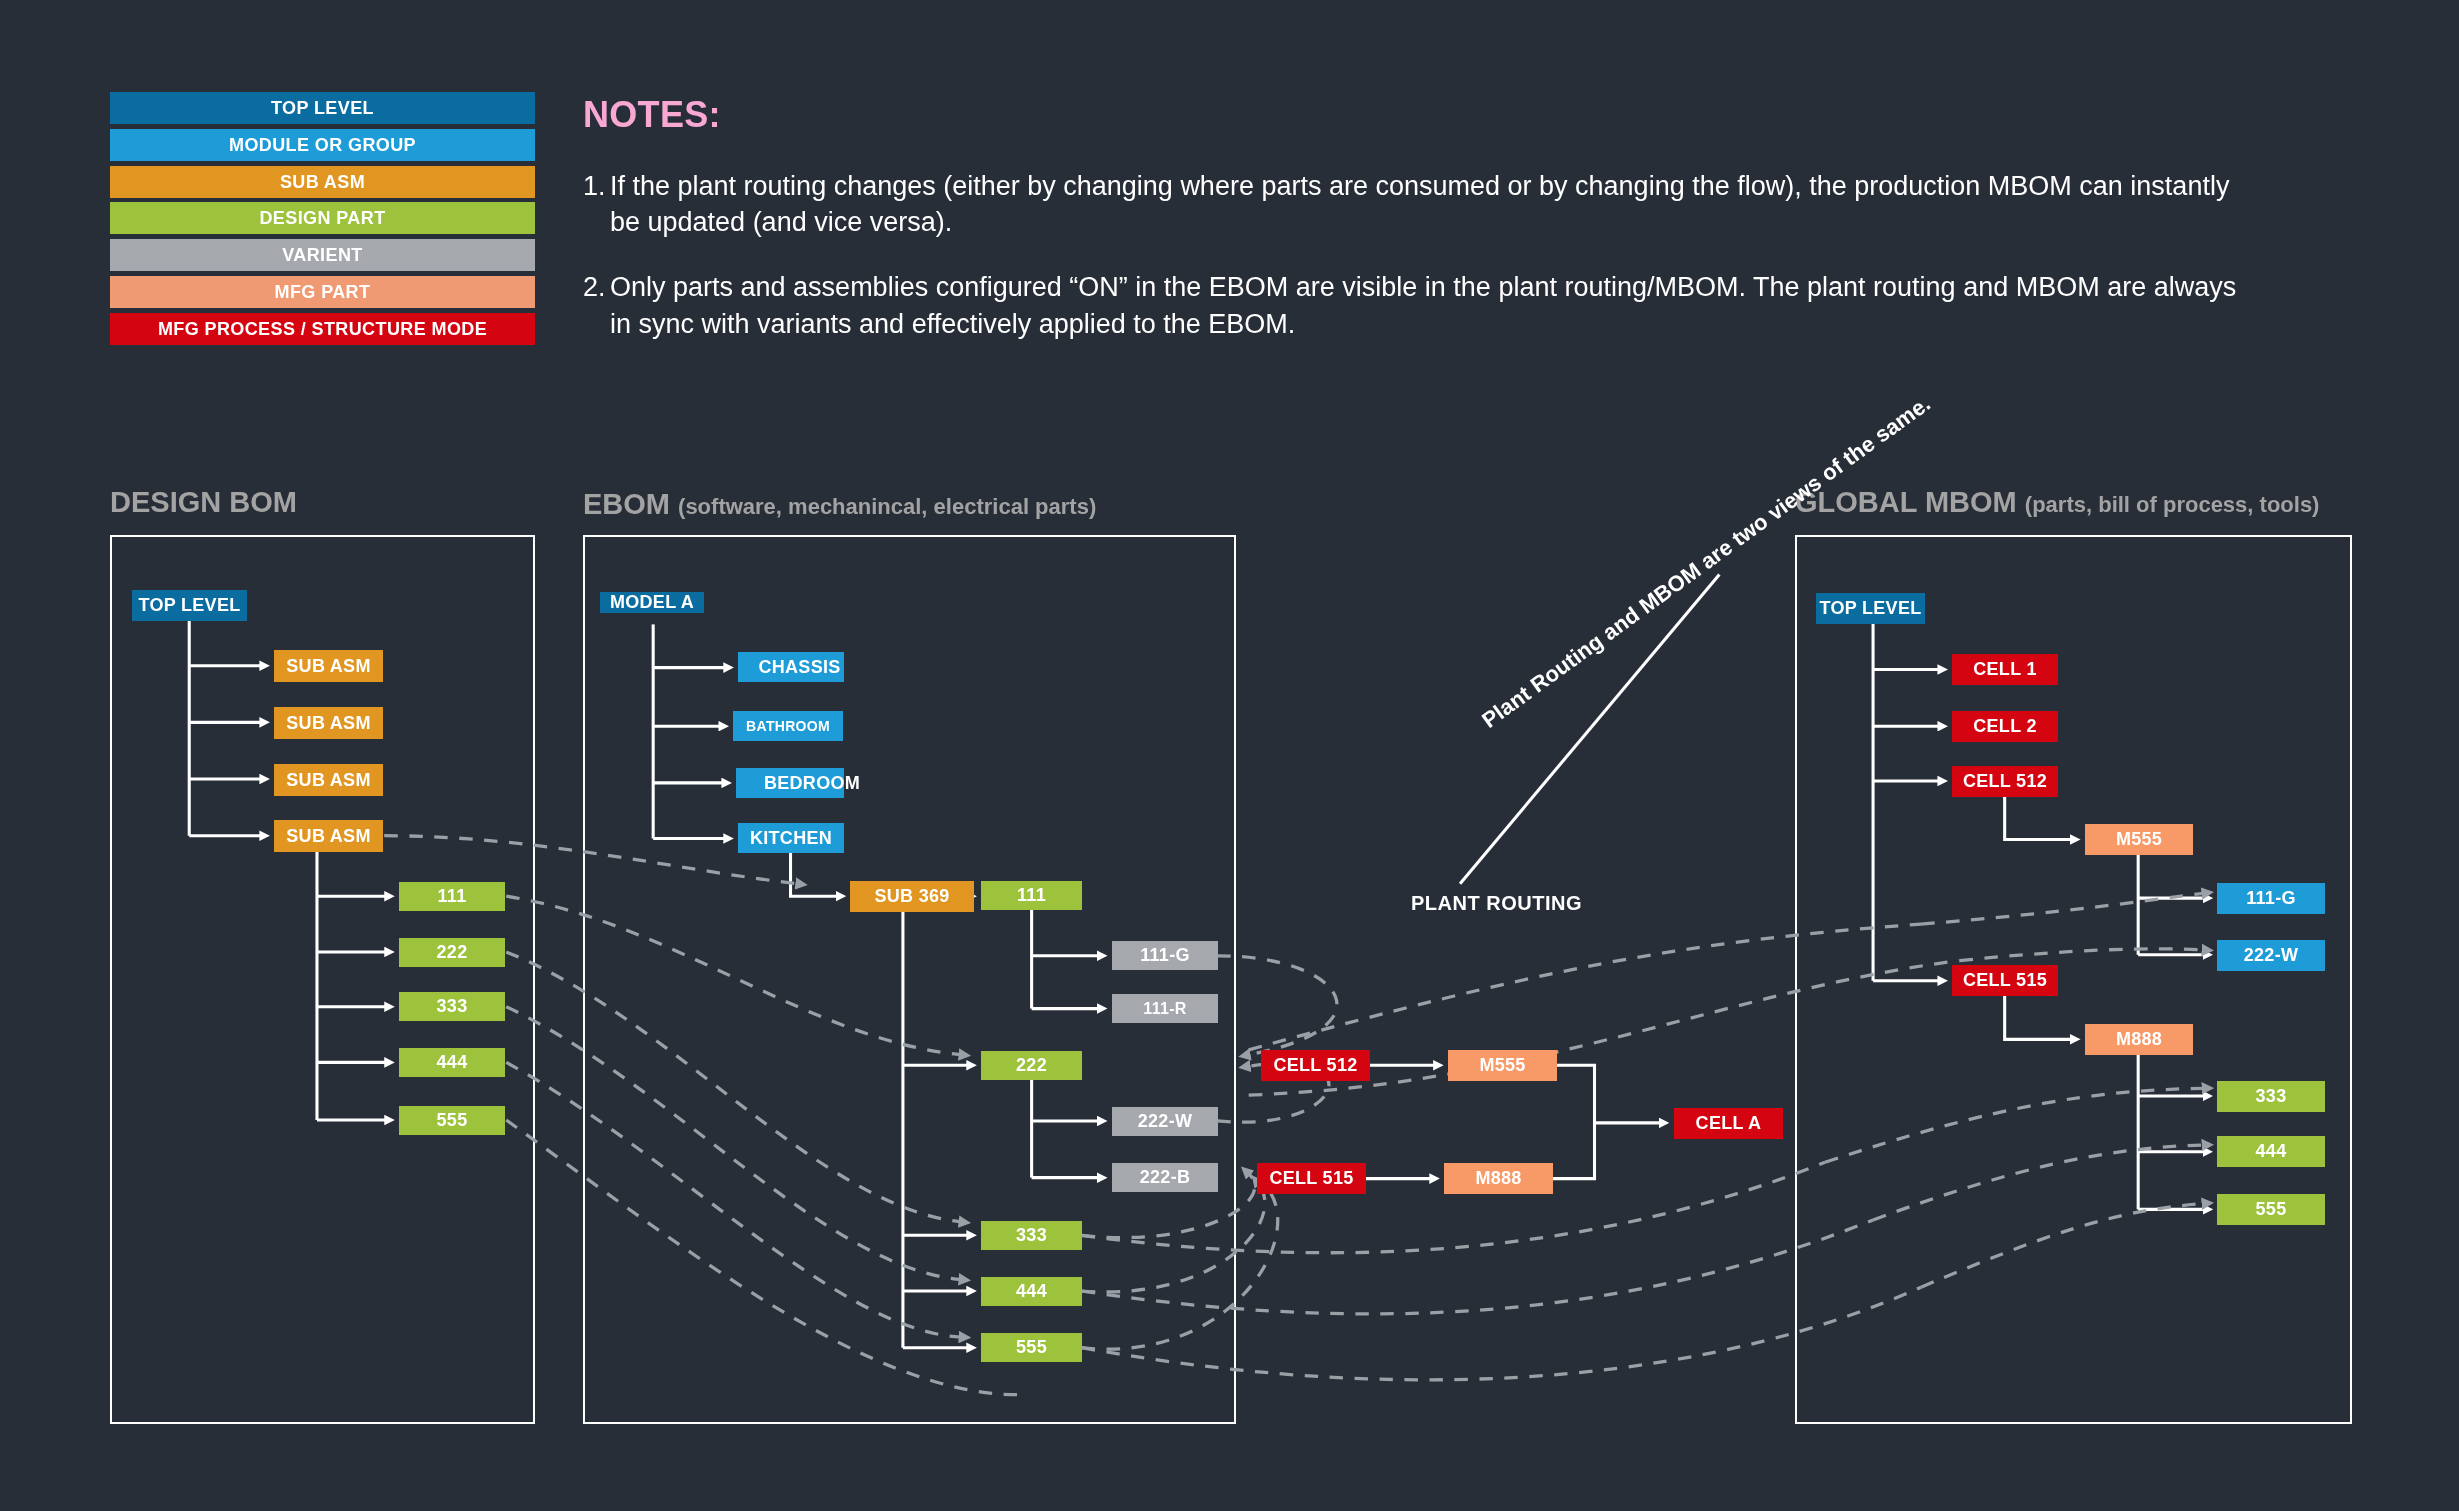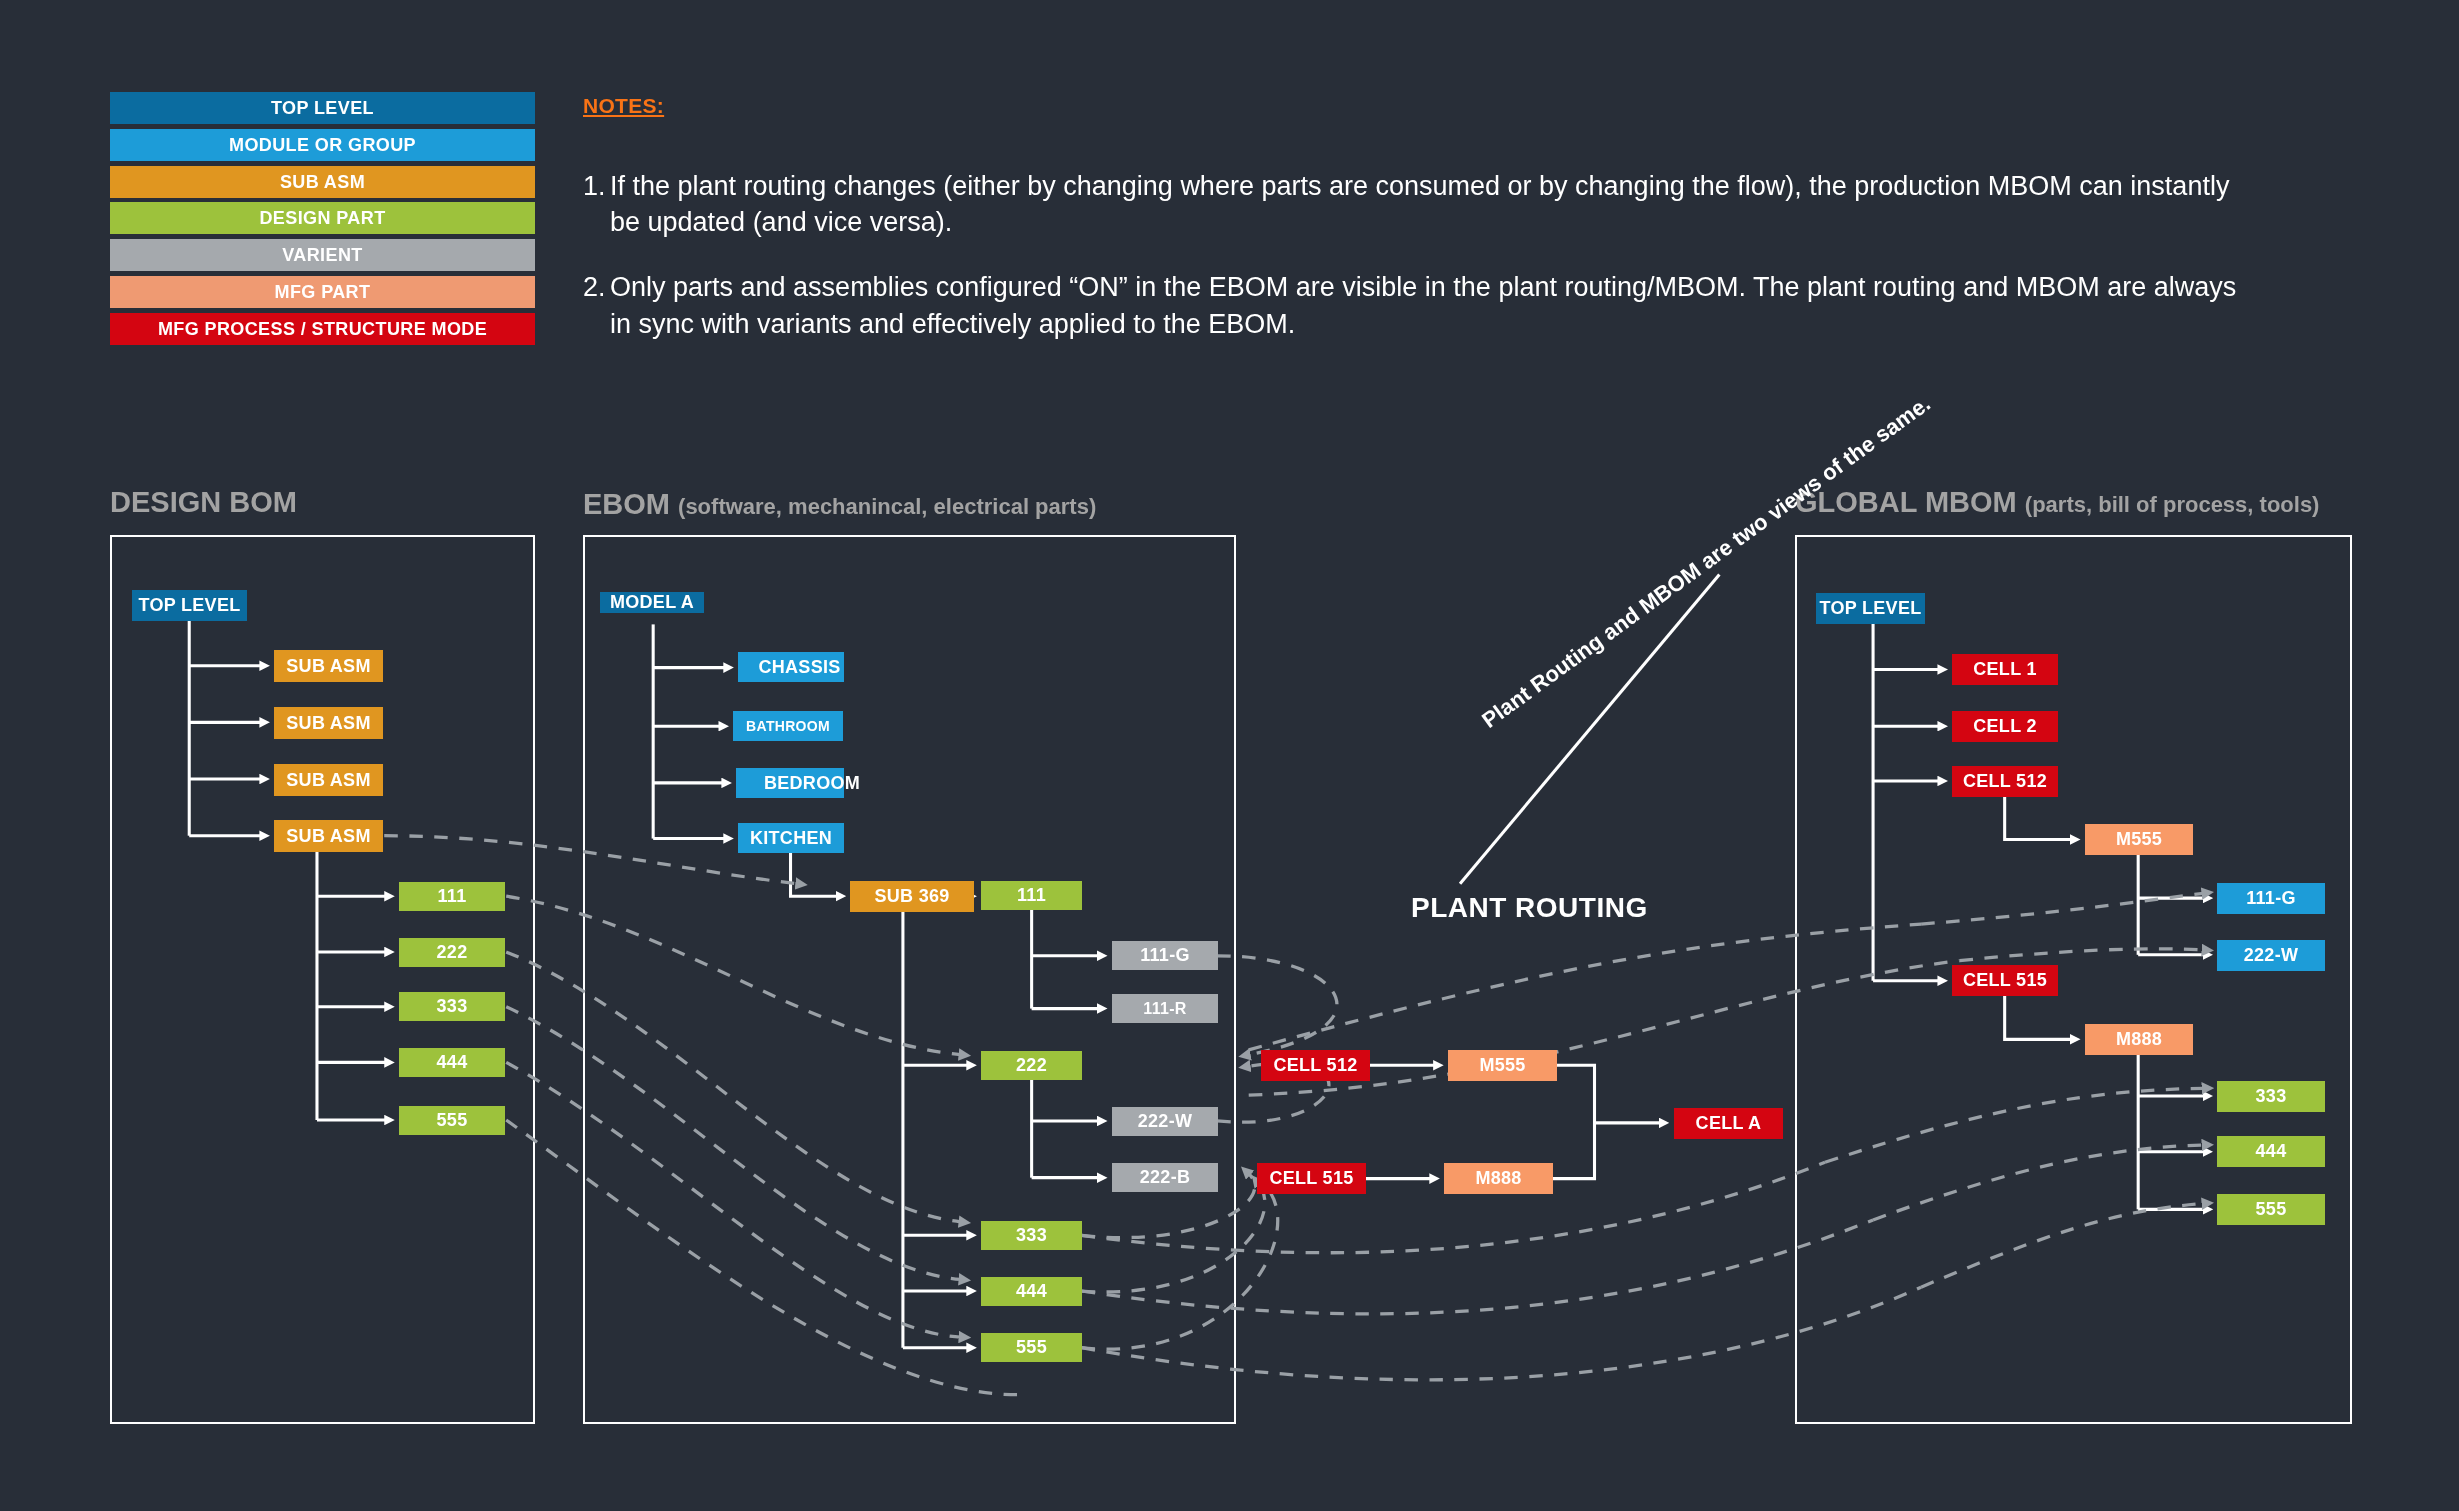--- a/index.html
+++ b/index.html
@@ -14,21 +14,21 @@
   #legend{position:absolute;left:110px;top:92px;width:425px;}
   .legend-row{
     height:32px;line-height:32px;text-align:center;
     font-size:18px;font-weight:bold;letter-spacing:0.4px;color:#ffffff;
     margin-bottom:4.8px;
   }
 
   
   #notes-title{
     position:absolute;left:583px;top:94px;
-    font-size:21px;font-weight:bold;color:#f97316;letter-spacing:0.3px;text-decoration:underline;
+    font-size:36px;font-weight:bold;color:#f9a8d4;letter-spacing:0.3px;
   }
   #notes-list{position:absolute;left:583px;top:168px;width:1672px;}
   .note{
     display:flex;margin-bottom:29px;
     font-size:27px;line-height:1.34;color:#ffffff;
   }
   .note-num{width:27px;flex:0 0 27px;}
   .note-text{flex:1;}
 
   
@@ -48,21 +48,21 @@
   .node{
     position:absolute;box-sizing:border-box;
     display:flex;align-items:center;justify-content:center;
     color:#ffffff;font-weight:bold;white-space:nowrap;
     letter-spacing:0.3px;
   }
 
   
   #plant-routing-label{
     position:absolute;left:1411px;top:892px;
-    font-size:28px;font-weight:bold;color:#ffffff;letter-spacing:0.5px;
+    font-size:20px;font-weight:bold;color:#ffffff;letter-spacing:0.5px;
   }
   #diag-note{
     position:absolute;left:1476px;top:711px;
     width:413px;
     font-size:22px;font-weight:bold;color:#ffffff;
     transform:rotate(-36deg);transform-origin:0 0;
     white-space:nowrap;line-height:1.35;text-align:center;
   }
 
   svg.overlay{position:absolute;left:0;top:0;width:2459px;height:1511px;pointer-events:none;}

